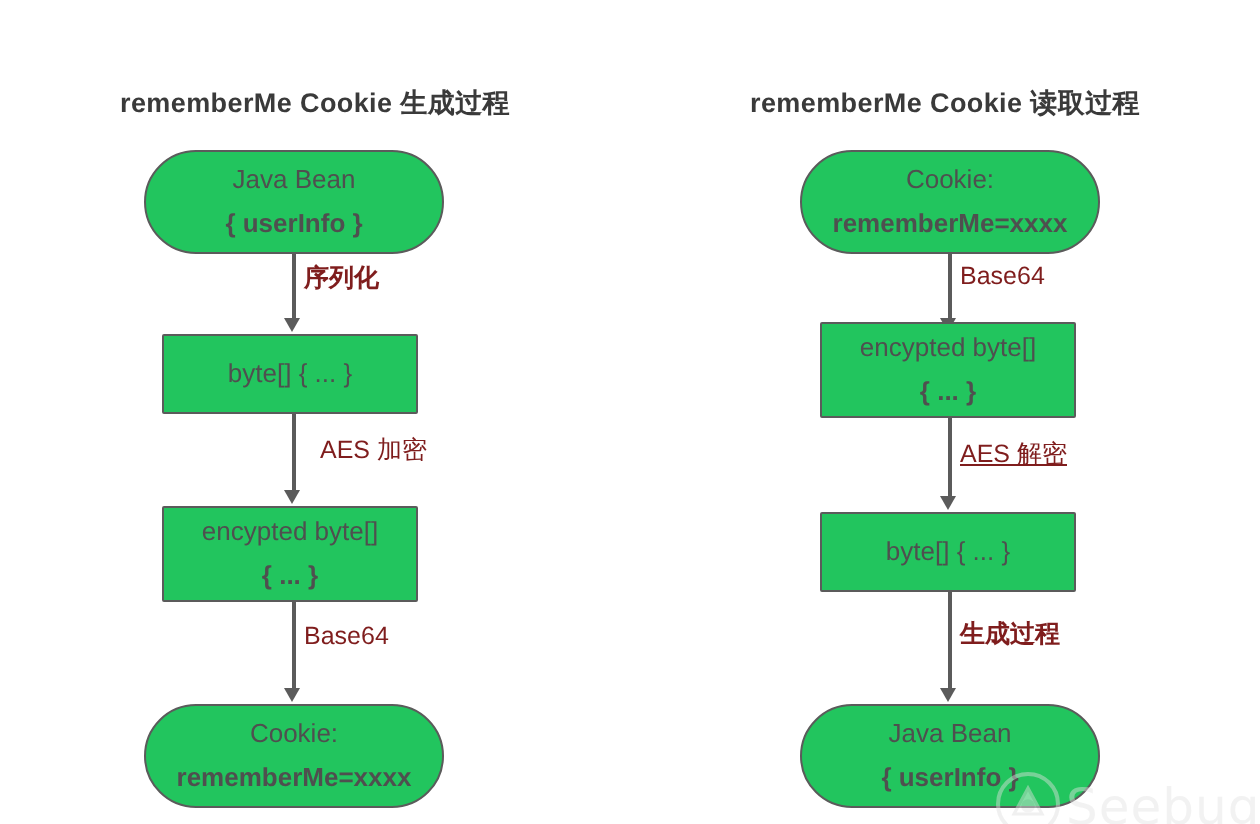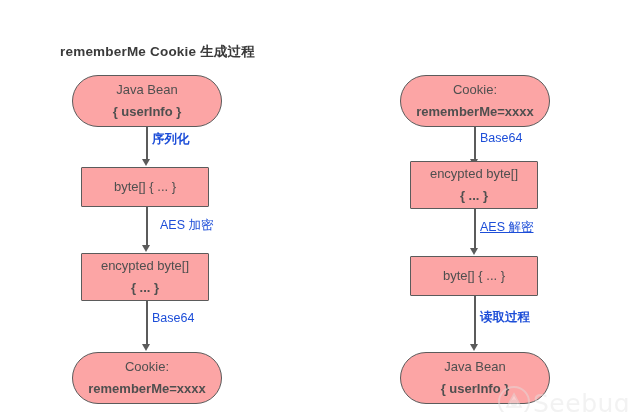--- a/index.html
+++ b/index.html
@@ -39,21 +39,21 @@
     font-weight: bold;
     color: #3a3a3a;
     letter-spacing: 0.2px;
     white-space: nowrap;
   }
 
   .node {
     position: absolute;
     box-sizing: border-box;
     border: 1.6px solid #5b5b5b;
-    background: #fca5a5;
+    background: #22c55e;
     display: flex;
     flex-direction: column;
     align-items: center;
     justify-content: center;
     font-size: 13px;
     line-height: 1.55;
     color: #4f4f4f;
     white-space: nowrap;
   }
   .node.stadium { border-radius: 26px; }
@@ -69,21 +69,21 @@
     position: absolute;
     width: 0;
     height: 0;
     border-left: 4.5px solid transparent;
     border-right: 4.5px solid transparent;
     border-top: 7px solid #5b5b5b;
   }
   .edge-label {
     position: absolute;
     font-size: 12.5px;
-    color: #1d4ed8;
+    color: #7f1d1d;
     white-space: nowrap;
   }
   .edge-label.cjk { font-weight: bold; }
 
   
   .watermark {
     position: absolute;
     left: 497px;
     top: 366px;
     width: 130px;
@@ -138,20 +138,21 @@
     <div class="edge-label" style="left:152px; top:294px;">Base64</div>
 
     <div class="node stadium" style="left:72px; top:335px; width:150px; height:52px;">
       <div class="line1">Cookie:</div>
       <div class="line2">rememberMe=xxxx</div>
     </div>
   </div>
 
   <div class="column col-right">
 
+    <div class="title">rememberMe Cookie 读取过程</div>
 
     <div class="node stadium" style="left:85px; top:58px; width:150px; height:52px;">
       <div class="line1">Cookie:</div>
       <div class="line2">rememberMe=xxxx</div>
     </div>
 
     <div class="connector" style="left:159px; top:110px; height:33px;"></div>
     <div class="arrowhead" style="left:155.3px; top:142px;"></div>
     <div class="edge-label" style="left:165px; top:114px;">Base64</div>
 
@@ -163,21 +164,21 @@
     <div class="connector" style="left:159px; top:192px; height:40px;"></div>
     <div class="arrowhead" style="left:155.3px; top:231px;"></div>
     <div class="edge-label" style="left:165px; top:202px;text-decoration:underline;">AES 解密</div>
 
     <div class="node rect" style="left:95px; top:239px; width:128px; height:40px;">
       <div class="line1">byte[] { ... }</div>
     </div>
 
     <div class="connector" style="left:159px; top:279px; height:49px;"></div>
     <div class="arrowhead" style="left:155.3px; top:327px;"></div>
-    <div class="edge-label cjk" style="left:165px; top:292px;">读取过程</div>
+    <div class="edge-label cjk" style="left:165px; top:292px;">生成过程</div>
 
     <div class="node stadium" style="left:85px; top:335px; width:150px; height:52px;">
       <div class="line1">Java Bean</div>
       <div class="line2">{ userInfo }</div>
     </div>
   </div>
 
   <div class="watermark">
     <svg class="wm-logo" width="34" height="34" viewBox="0 0 34 34">
       <circle cx="17" cy="17" r="15" fill="none" stroke="#e0e0e0" stroke-width="2"></circle>

